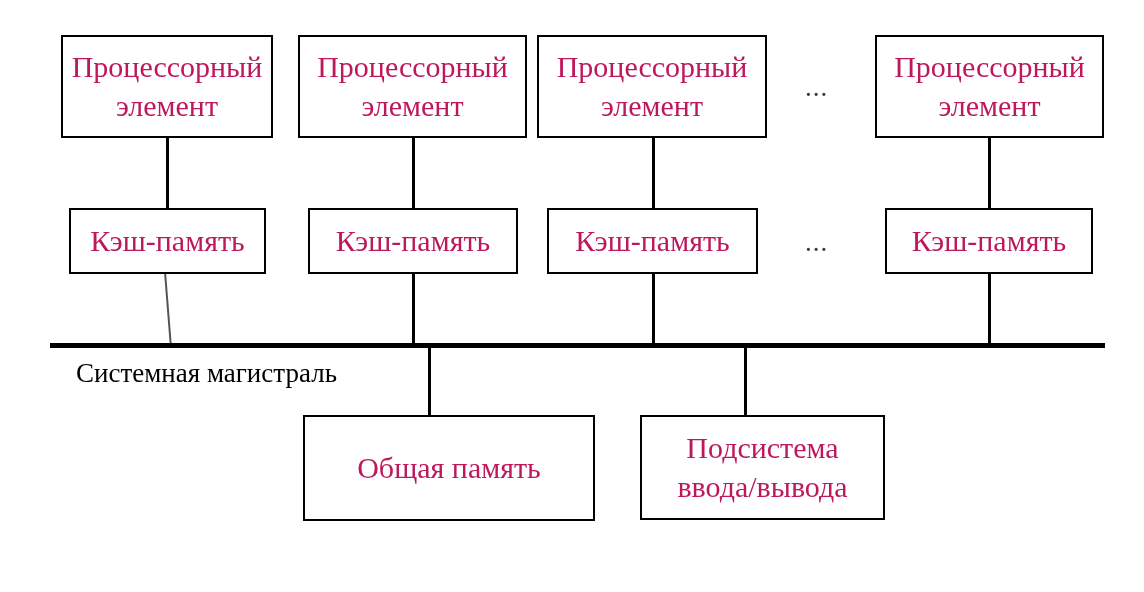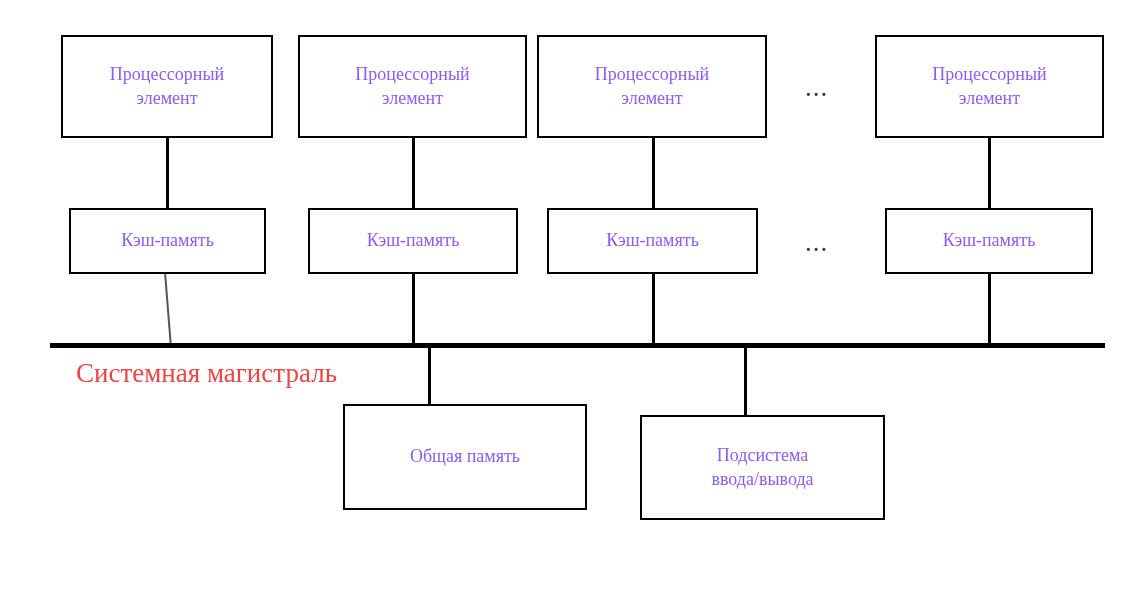--- a/index.html
+++ b/index.html
@@ -18,41 +18,41 @@
   }
   .node {
     position: absolute;
     box-sizing: border-box;
     border: 2.5px solid #000000;
     background: #ffffff;
     display: flex;
     align-items: center;
     justify-content: center;
     text-align: center;
-    color: #8b5cf6;
-    font-size: 18px;
+    color: #be185d;
+    font-size: 30px;
     line-height: 1.28;
     z-index: 3;
     padding: 0 4px;
   }
   .node .txt { display: block; }
   .edge {
     position: absolute;
     background: #000000;
     z-index: 1;
   }
   .bus {
     position: absolute;
     background: #000000;
     height: 5px;
     z-index: 2;
   }
   .bus-label {
     position: absolute;
-    color: #ef4444;
+    color: #000000;
     font-size: 27px;
     white-space: nowrap;
     z-index: 3;
   }
   .ellipsis {
     position: absolute;
     color: #3a3a3a;
     font-size: 27px;
     letter-spacing: 1px;
     z-index: 3;
@@ -128,21 +128,21 @@
   <div class="edge" style="left:652px; top:272px; width:2.5px; height:76px;"></div>
   <div class="edge" style="left:988px; top:272px; width:2.5px; height:76px;"></div>
 
   <div class="bus" style="left:50px; top:343px; width:1055px;"></div>
 
   <div class="bus-label" style="left:76px; top:358px;">Системная магистраль</div>
 
   <div class="edge" style="left:428px; top:347px; width:2.5px; height:68px;"></div>
   <div class="edge" style="left:744px; top:347px; width:2.5px; height:68px;"></div>
 
-  <div class="node" style="left:303px; top:404px; width:244px; height:106px;margin-left:40px;">
+  <div class="node" style="left:303px; top:415px; width:292px; height:106px;">
     <span>
       <span class="txt">Общая память</span>
     </span>
   </div>
 
   <div class="node" style="left:640px; top:415px; width:245px; height:105px;">
     <span>
       <span class="txt">Подсистема</span>
       <span class="txt">ввода/вывода</span>
     </span>

